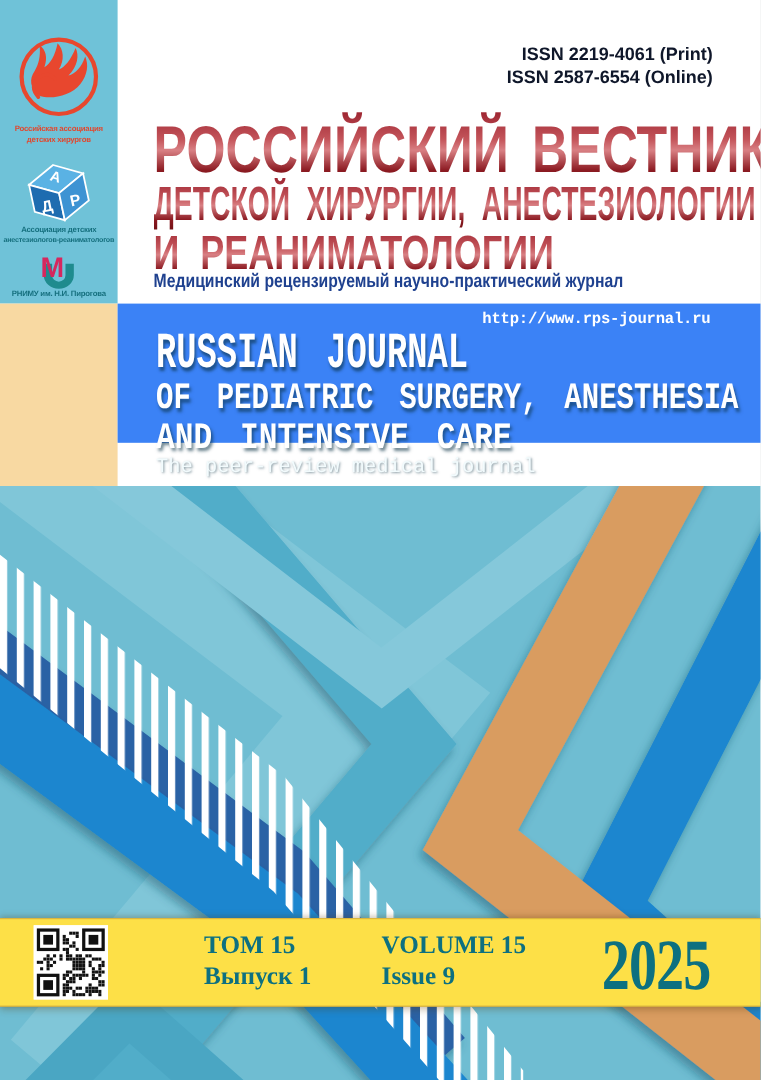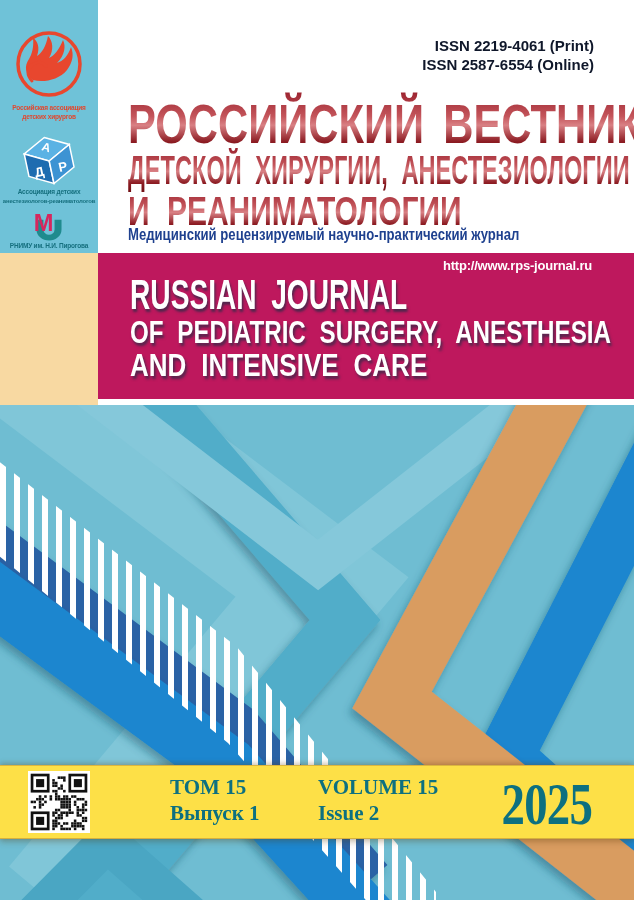--- a/index.html
+++ b/index.html
@@ -27,21 +27,21 @@
   .ru-l1{top:92px;font-size:55px;transform:scaleX(.76);word-spacing:10px;letter-spacing:0px;}
   .ru-l2{top:148px;font-size:40px;transform:scaleX(.59);word-spacing:12px;}
   .ru-l3{top:189px;font-size:40px;transform:scaleX(.75);word-spacing:12px;}
   .ru-sub{position:absolute;left:128px;top:226px;font-size:16px;font-weight:700;color:#1f418f;
           transform:scaleX(.82);transform-origin:left top;white-space:nowrap;}
 
   
   .cream-block{position:absolute;left:0;top:253px;width:98px;height:152px;background:#f8d9a2;}
 
   
-  .teal-band{position:absolute;left:98px;top:253px;width:536px;height:146px;background:#be185d;}
+  .teal-band{position:absolute;left:98px;top:253px;width:536px;height:116px;background:#3b82f6;font-family:Liberation Mono, monospace;}
   .url{position:absolute;top:5px;right:42px;font-size:13px;font-weight:700;color:#ffffff;
        letter-spacing:-0.2px;}
   .en-line{position:absolute;left:32px;color:#ffffff;font-weight:700;white-space:nowrap;
            transform-origin:left top;text-shadow:2px 3px 3px rgba(8,48,66,.6);}
   .en-l1{top:18px;font-size:42px;transform:scaleX(.67);word-spacing:10px;}
   .en-l2{top:62px;font-size:31px;transform:scaleX(.78);word-spacing:9px;}
   .en-l3{top:95px;font-size:31px;transform:scaleX(.84);word-spacing:9px;}
   .en-sub{position:absolute;left:32px;top:127px;font-size:17px;font-weight:400;color:#f2fbfd;
           text-shadow:1px 1px 2px rgba(8,48,66,.5);}
 
@@ -115,20 +115,21 @@
   <div class="ru-line ru-l3">И РЕАНИМАТОЛОГИИ</div>
   <div class="ru-sub">Медицинский рецензируемый научно-практический журнал</div>
 
   <div class="cream-block"></div>
 
   <div class="teal-band">
     <div class="url">http://www.rps-journal.ru</div>
     <div class="en-line en-l1">RUSSIAN JOURNAL</div>
     <div class="en-line en-l2">OF PEDIATRIC SURGERY, ANESTHESIA</div>
     <div class="en-line en-l3">AND INTENSIVE CARE</div>
+    <div class="en-sub">The peer-review medical journal</div>
   </div>
 
   <svg class="deco" viewBox="0 0 634 495" preserveAspectRatio="none">
     <defs>
       <pattern id="stripes" width="14" height="10" patternUnits="userSpaceOnUse">
         <rect width="6" height="10" fill="#ffffff"></rect>
       </pattern>
       <filter id="ds" x="-20%" y="-20%" width="140%" height="140%">
         <feDropShadow dx="-3" dy="5" stdDeviation="4" flood-color="#1c4e66" flood-opacity="0.45"></feDropShadow>
       </filter>
@@ -283,18 +284,18 @@
           <rect x="45.82608695652174" y="56.608695652173914" width="2.560869565217391" height="2.560869565217391"></rect>
           <rect x="53.913043478260875" y="56.608695652173914" width="2.560869565217391" height="2.560869565217391"></rect>
         </g>
     </svg>
     <div class="vol-block vol-ru">
       <div>ТОМ 15</div>
       <div>Выпуск 1</div>
     </div>
     <div class="vol-block vol-en">
       <div>VOLUME 15</div>
-      <div>Issue 2</div>
+      <div>Issue 9</div>
     </div>
     <div class="year">2025</div>
   </div>
 
 </div>
 
 </body></html>

